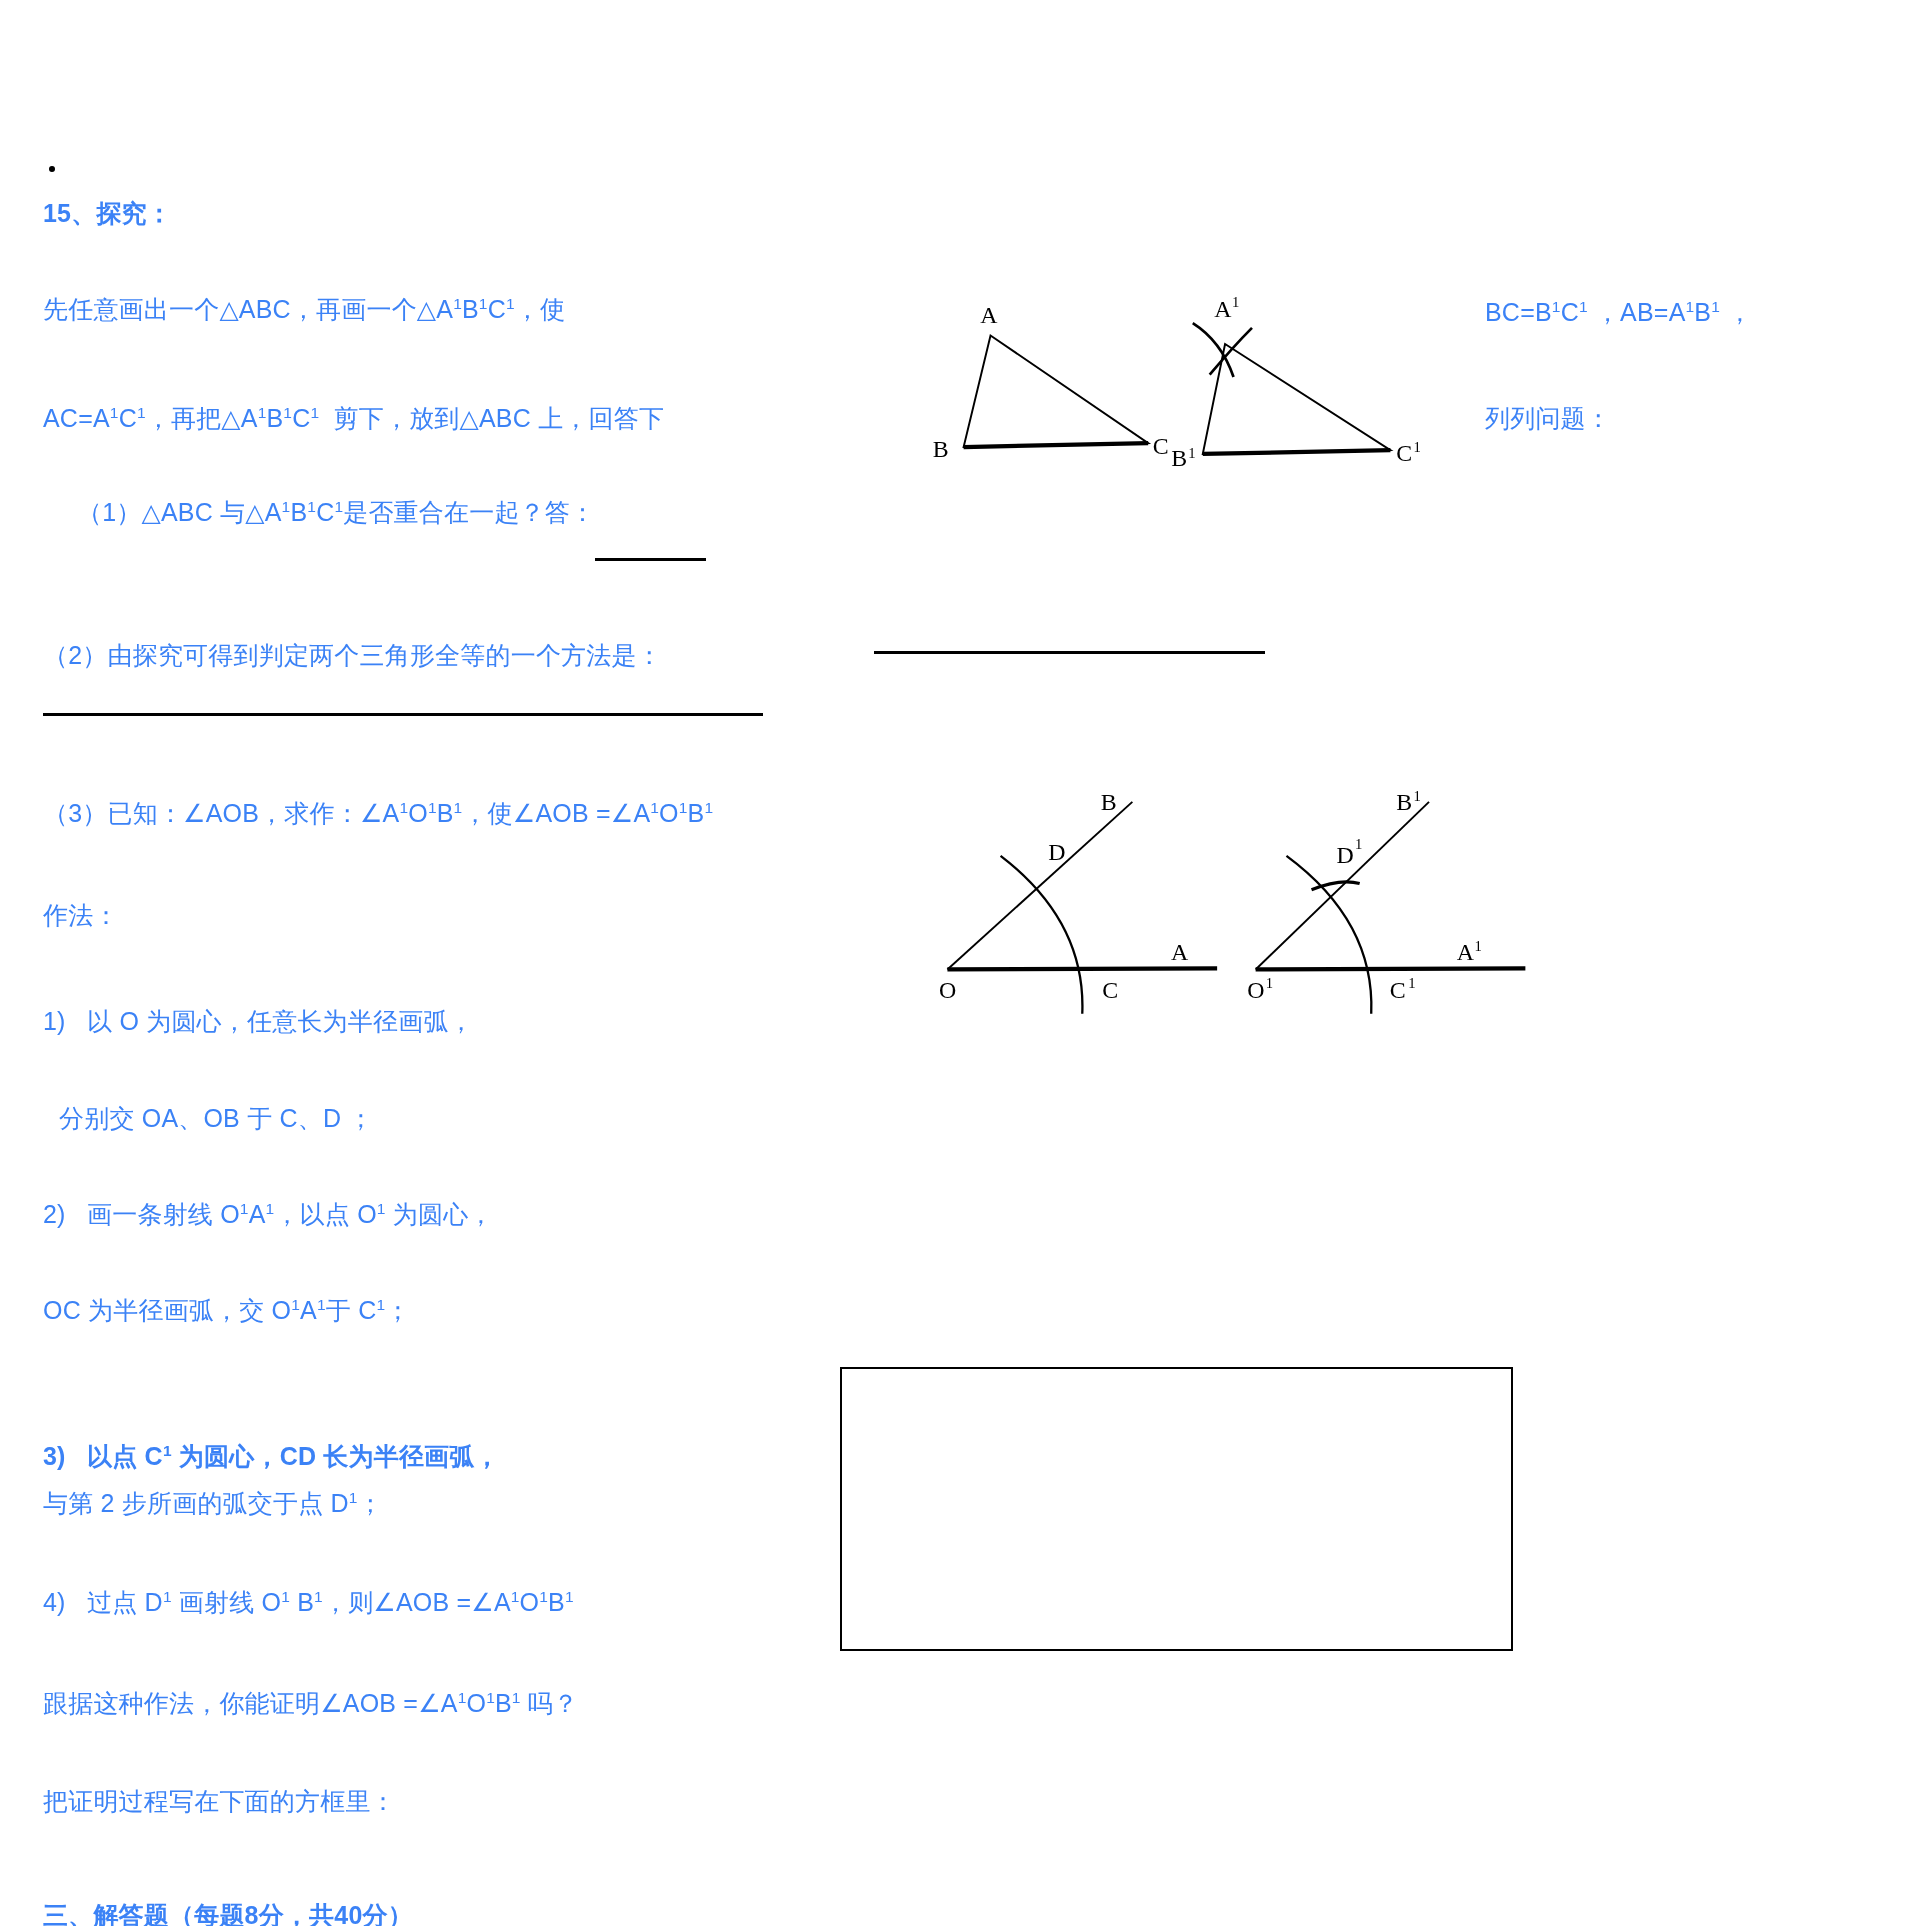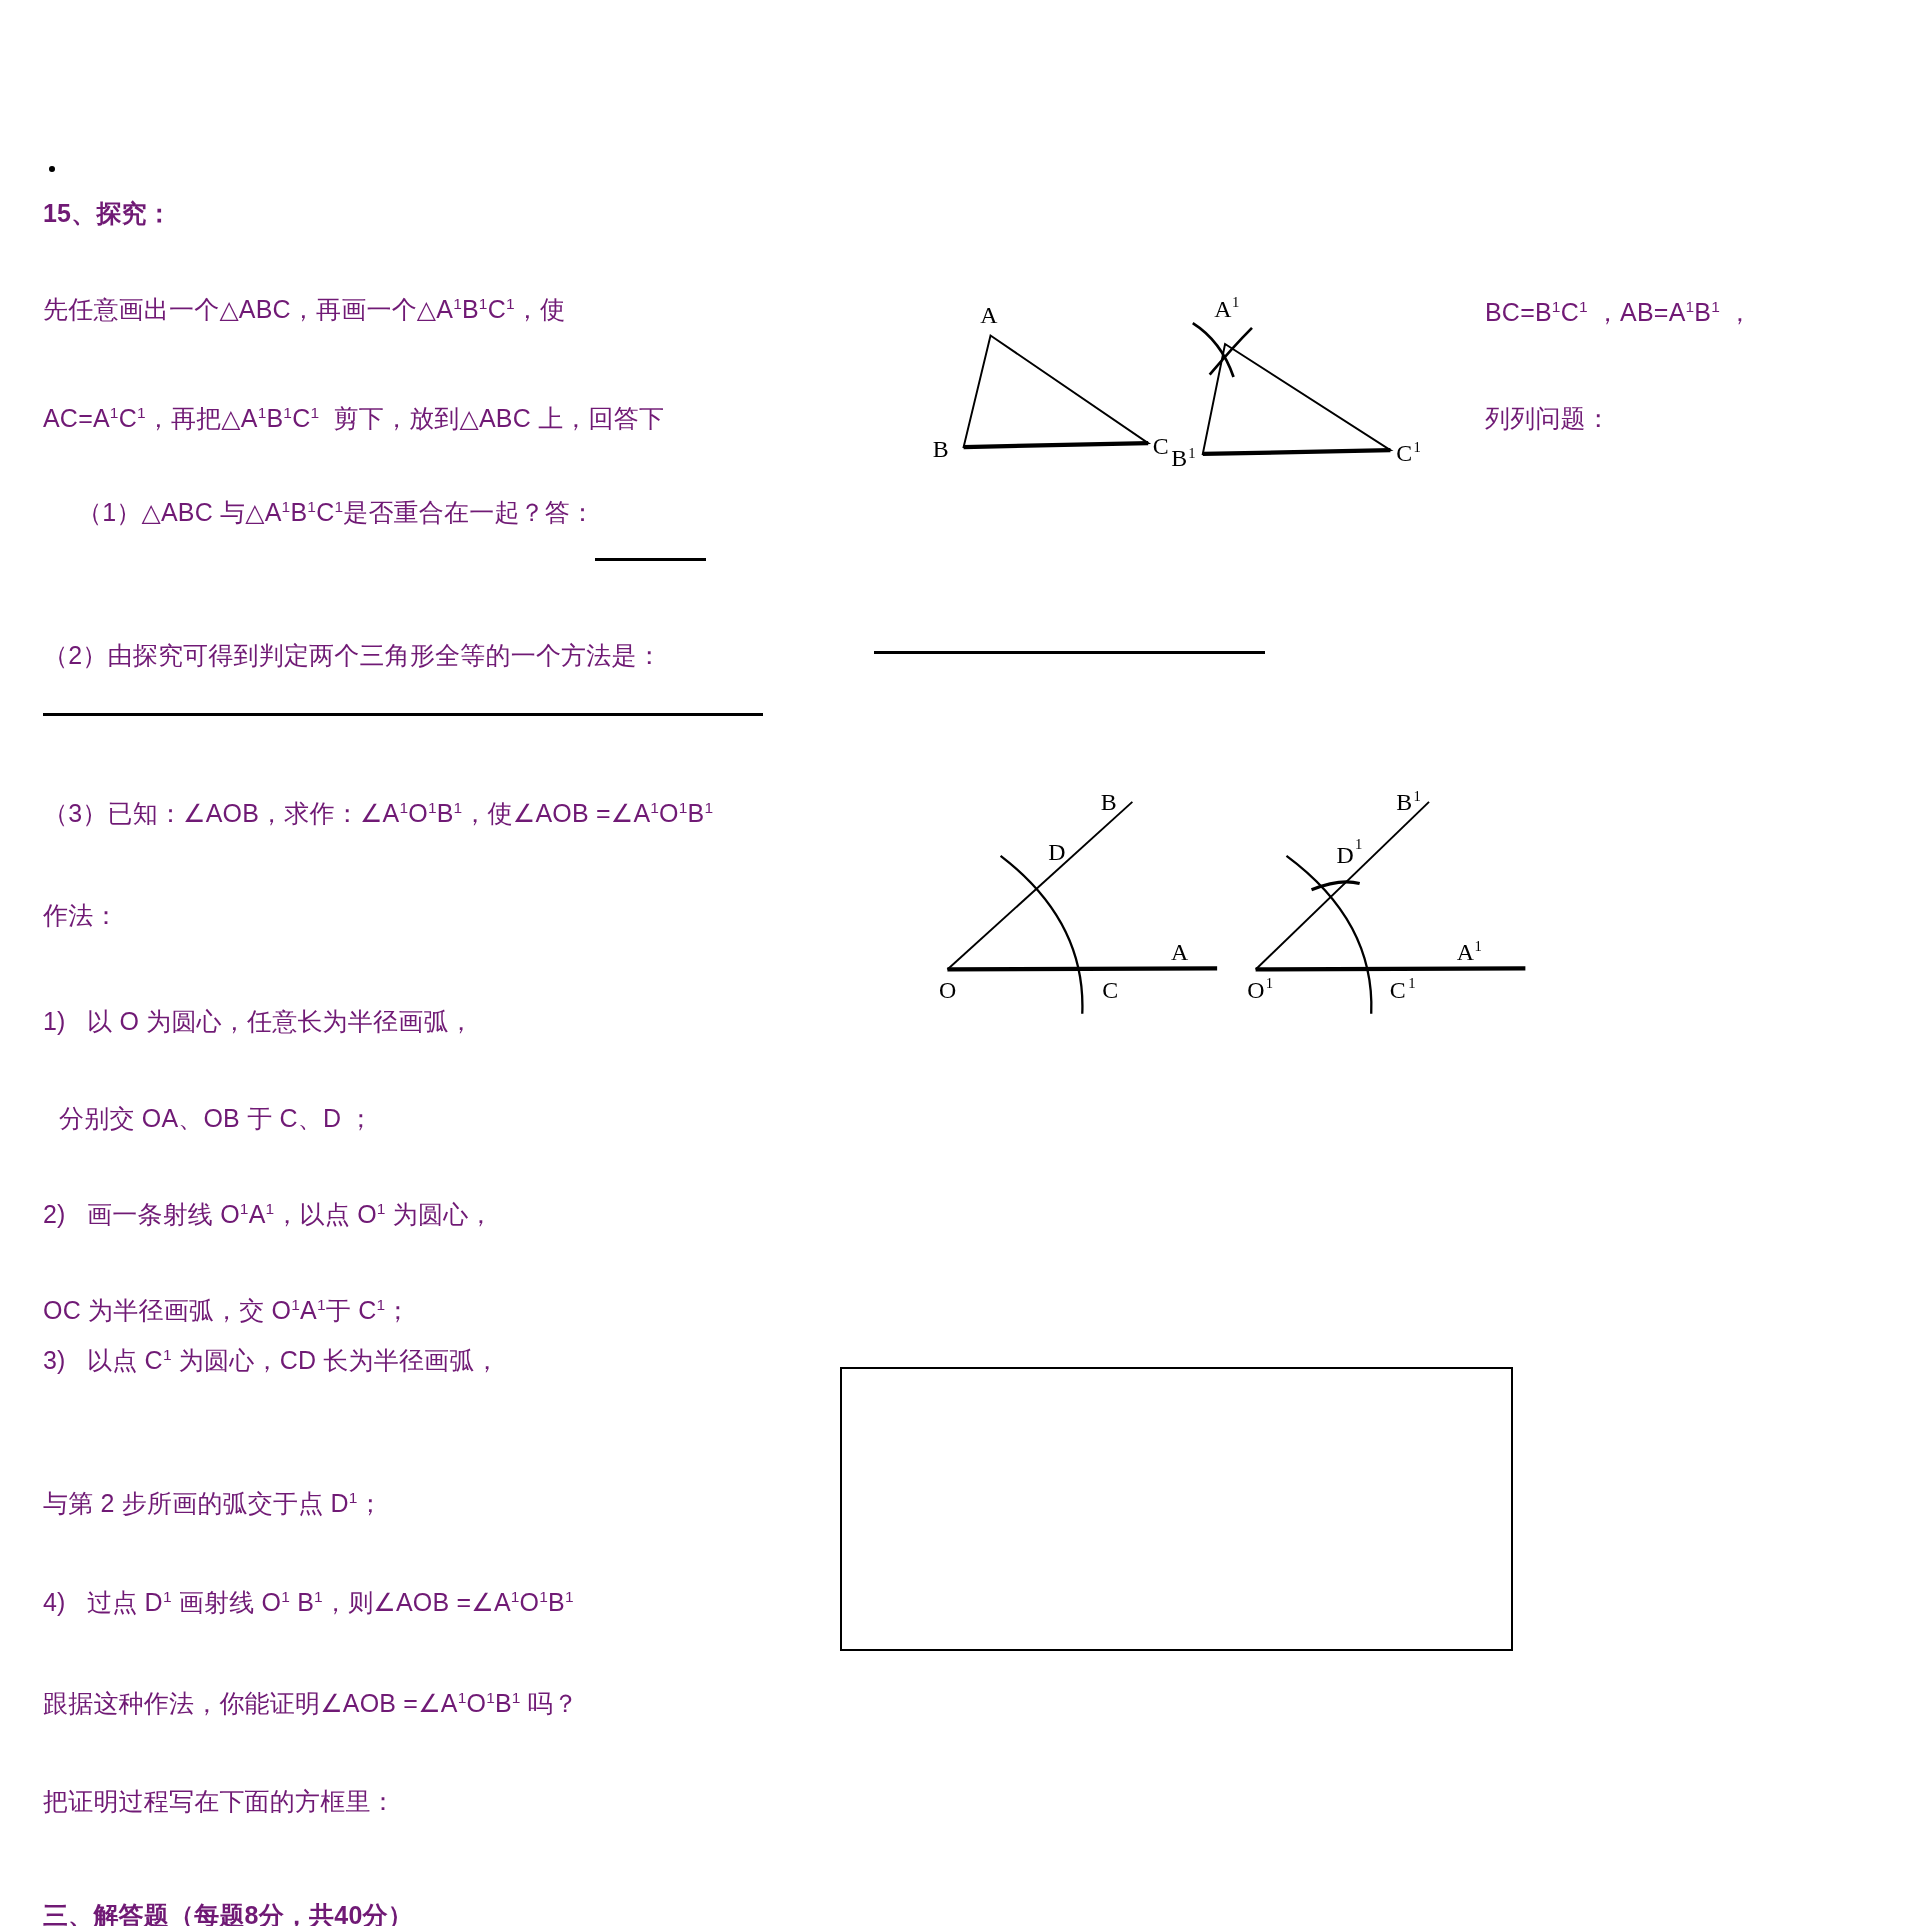--- a/index.html
+++ b/index.html
@@ -17,21 +17,21 @@
     height: 2703px;
     background: #ffffff;
     overflow: hidden;
   }
 
   
   .tx {
     position: absolute;
     white-space: nowrap;
     font-family: "Liberation Sans", "DejaVu Sans", sans-serif;
-    color: #701a75;
+    color: #3b82f6;
     letter-spacing: 0.2px;
   }
   .body-text {
     font-size: 25px;
     line-height: 1.0;
   }
   .hdr {
     font-size: 25px;
     font-weight: bold;
   }
@@ -158,21 +158,21 @@
   <div class="tx body-text" style="left:43px; top:903px;">作法：</div>
 
   <div class="tx body-text" style="left:43px; top:1009px;">1)&nbsp;&nbsp;&nbsp;以 O 为圆心，任意长为半径画弧，</div>
 
   <div class="tx body-text" style="left:43px; top:1106px;margin-left:16px;">分别交 OA、OB 于 C、D ；</div>
 
   <div class="tx body-text" style="left:43px; top:1202px;">2)&nbsp;&nbsp;&nbsp;画一条射线 O<sup>1</sup>A<sup>1</sup>，以点 O<sup>1</sup> 为圆心，</div>
 
   <div class="tx body-text" style="left:43px; top:1298px;">OC 为半径画弧，交 O<sup>1</sup>A<sup>1</sup>于 C<sup>1</sup>；</div>
 
-  <div class="tx body-text" style="left:43px; top:1348px;">3)&nbsp;&nbsp;&nbsp;以点 C<sup>1</sup> 为圆心，CD 长为半径画弧，</div>
+  <div class="tx body-text" style="left:43px; top:1444px;font-weight:bold;">3)&nbsp;&nbsp;&nbsp;以点 C<sup>1</sup> 为圆心，CD 长为半径画弧，</div>
 
   <div class="tx body-text" style="left:43px; top:1491px;">与第 2 步所画的弧交于点 D<sup>1</sup>；</div>
 
   <div class="tx body-text" style="left:43px; top:1590px;">4)&nbsp;&nbsp;&nbsp;过点 D<sup>1</sup> 画射线 O<sup>1</sup> B<sup>1</sup>，则∠AOB =∠A<sup>1</sup>O<sup>1</sup>B<sup>1</sup></div>
 
   <div class="answerbox" style="left:840px; top:1367px; width:673px; height:284px;"></div>
 
   <div class="tx body-text" style="left:43px; top:1691px;">跟据这种作法，你能证明∠AOB =∠A<sup>1</sup>O<sup>1</sup>B<sup>1</sup> 吗？</div>
 
   <div class="tx body-text" style="left:43px; top:1789px;">把证明过程写在下面的方框里：</div>

